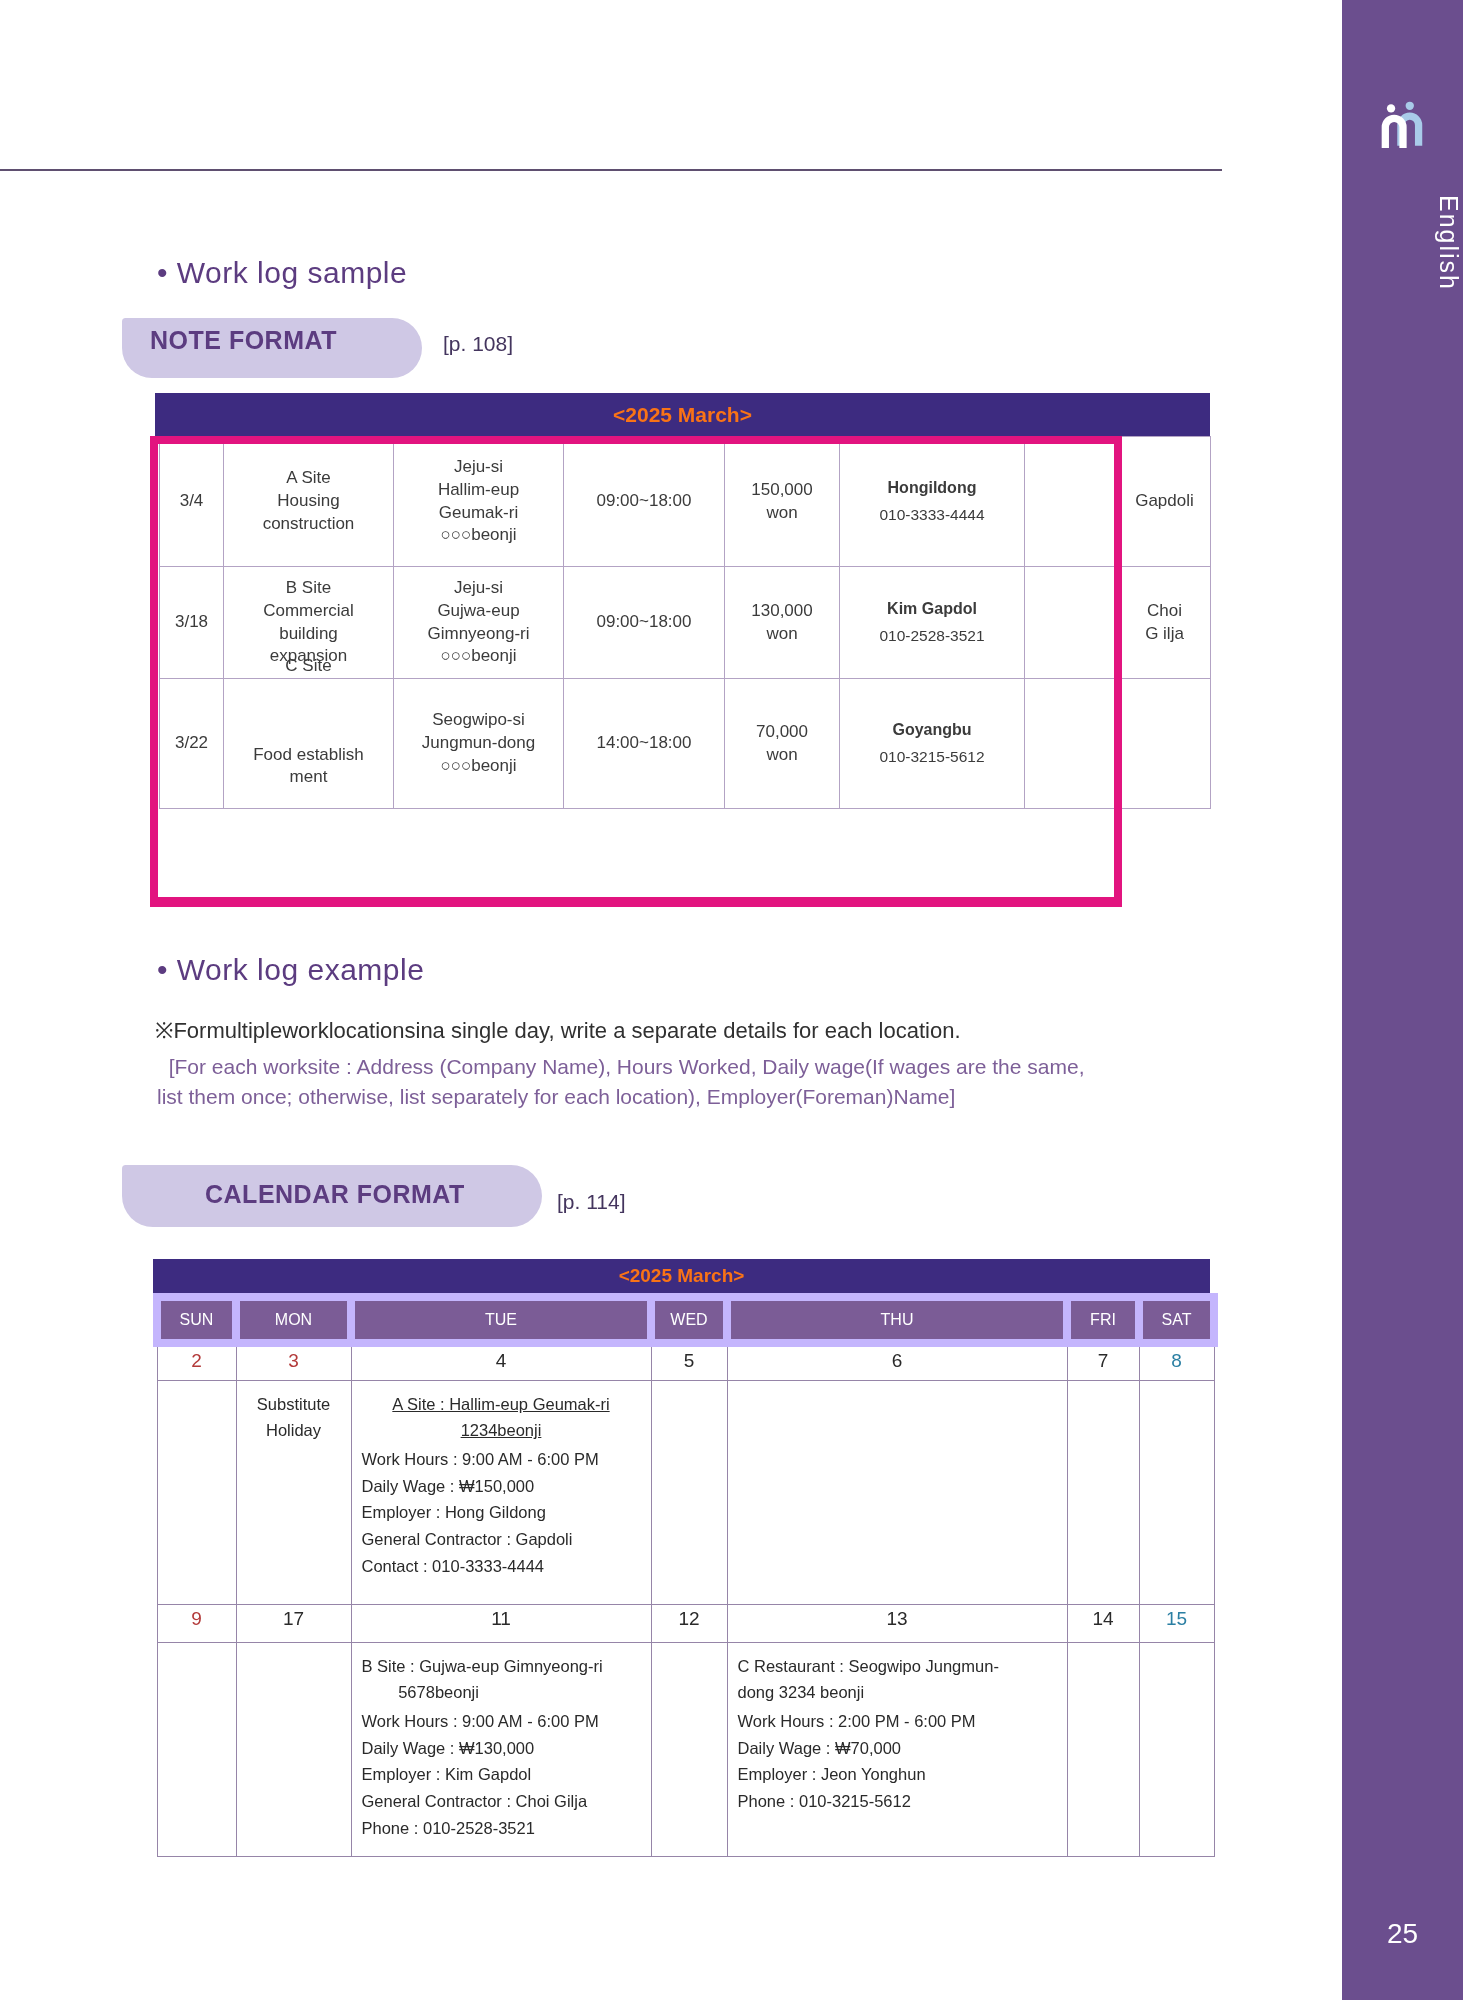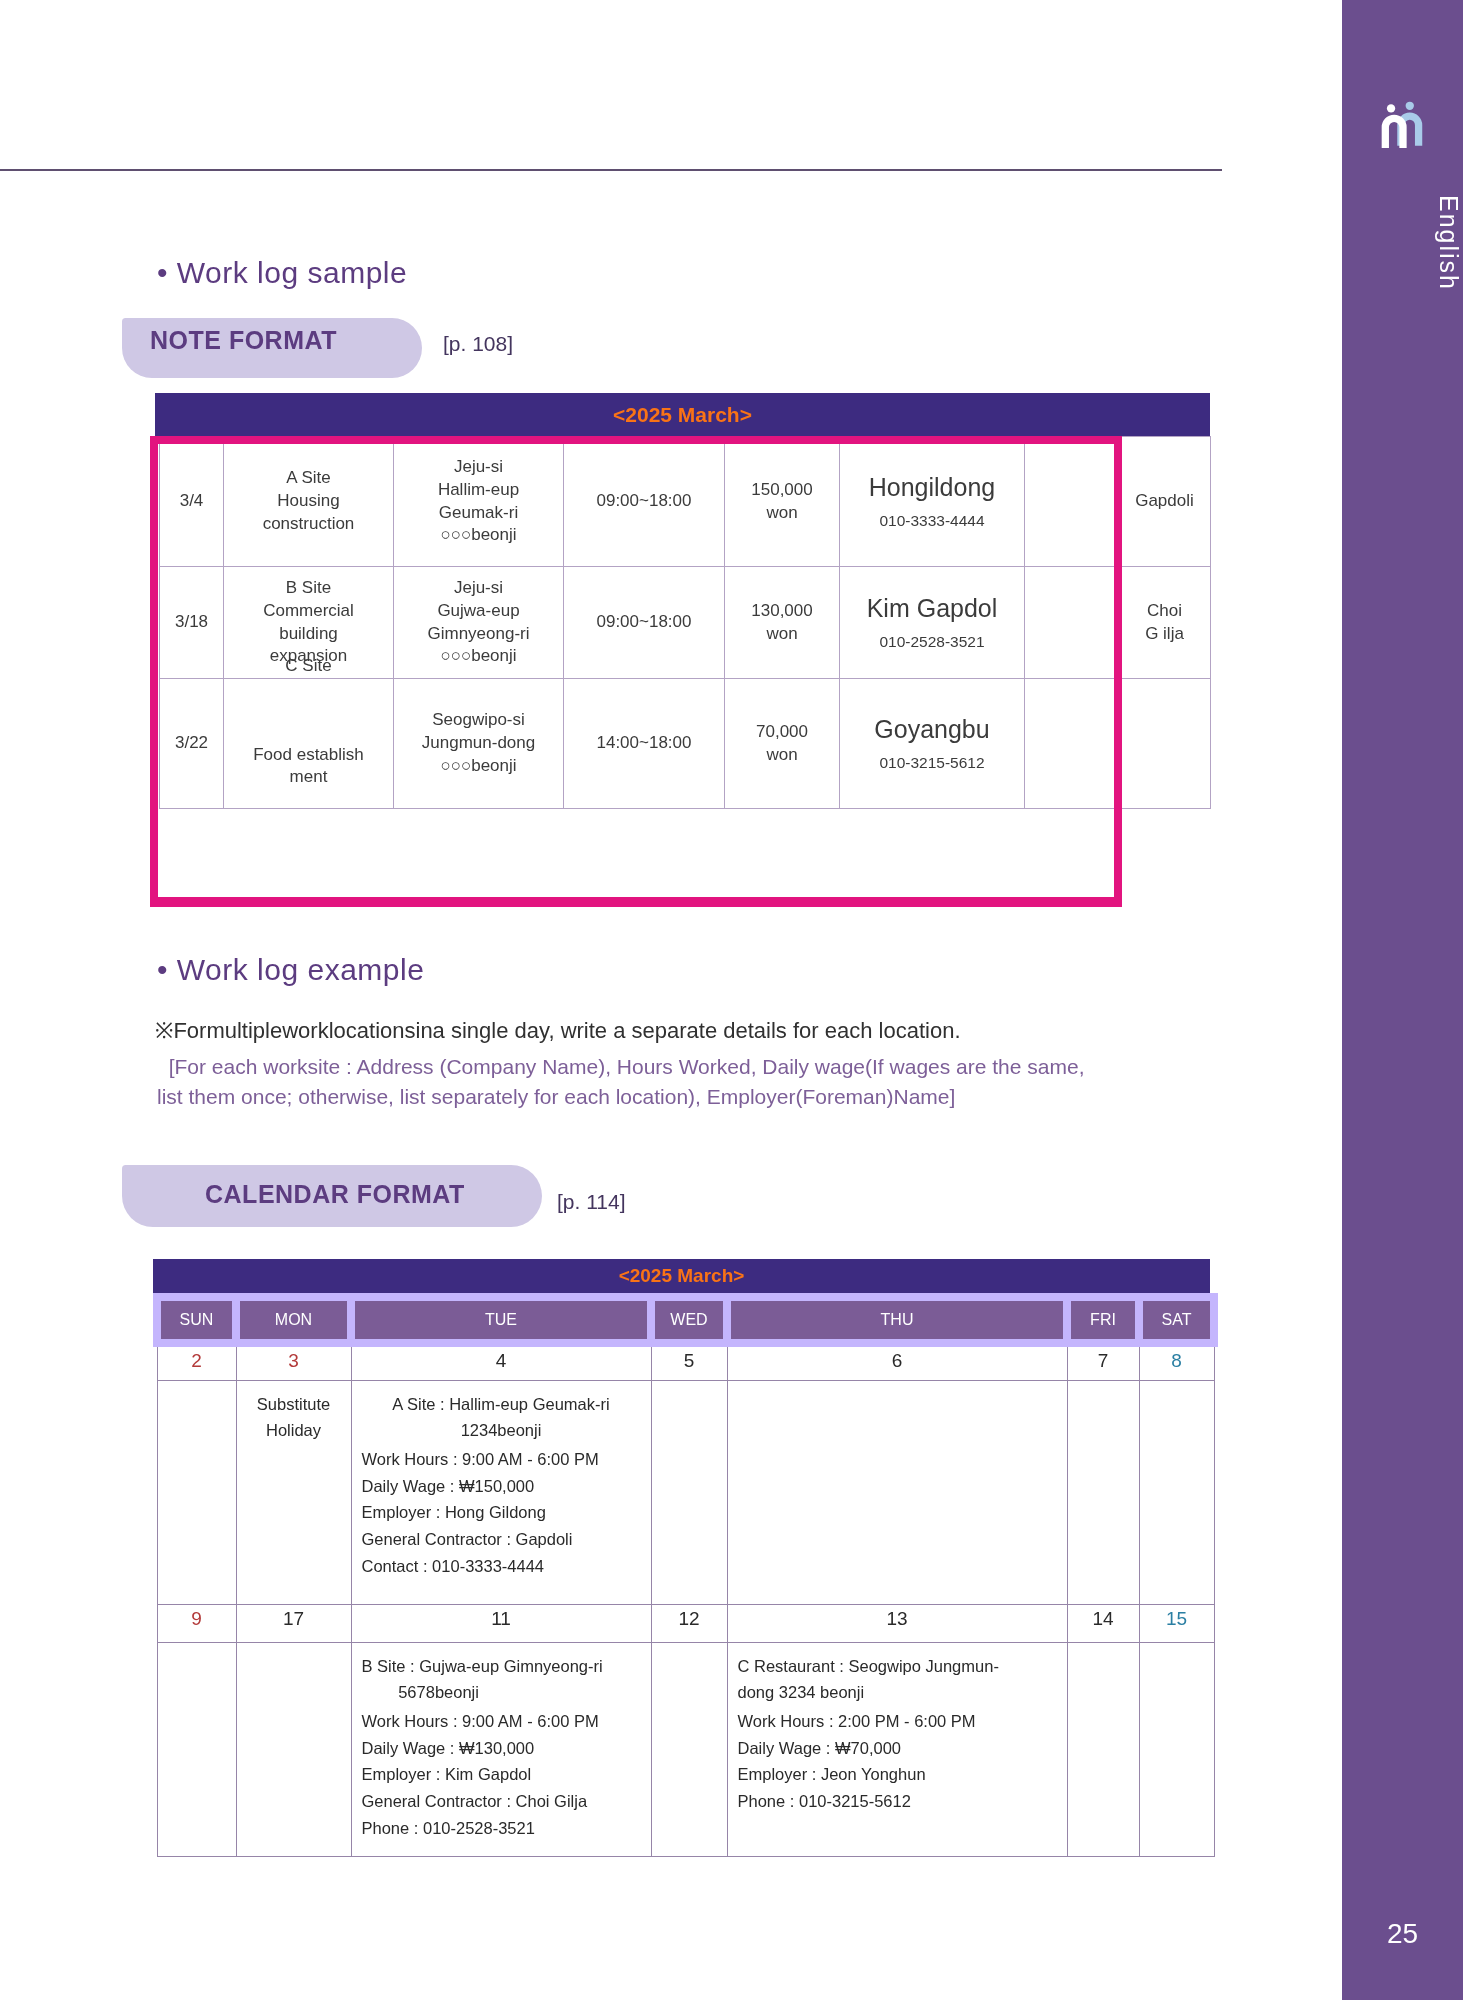--- a/index.html
+++ b/index.html
@@ -43,21 +43,21 @@
   table.ntable{border-collapse:collapse;table-layout:fixed;width:1051px;}
   table.ntable th{background:#7B5C96;color:#ffffff;font-weight:normal;font-size:17px;
       border:2px solid #ffffff;vertical-align:middle;text-align:center;}
   table.ntable th.light{background:#A78FBF;}
   table.ntable td{border:1px solid #B3A3C4;background:#ffffff;vertical-align:middle;
       text-align:center;color:#3B3B3B;font-size:17px;line-height:1.35;}
   .ml{white-space:pre-line;}
   .mlw{white-space:pre-wrap;}
   .overlap{white-space:pre-line;line-height:0.5;}
   td.datecol{color:#5D4C86;font-size:15.5px;}
-  .emp-name{font-size:25px;}
+  .emp-name{font-size:16px;font-weight:bold;}
   .emp-phone{font-size:15.5px;margin-top:6px;}
   td.maincol{line-height:1.9;}
   td.relcell{position:relative;}
   .overflow-label{position:absolute;top:-24px;left:0;right:0;text-align:center;}
 
   
   #hl-box{left:150px;top:436px;width:972px;height:471px;border:8px solid #E2147F;
       border-bottom-width:10px;box-sizing:border-box;pointer-events:none;z-index:6;}
 
   
@@ -68,21 +68,21 @@
   #calendar-wrap{left:153px;top:1293px;}
   table.cal{border-collapse:collapse;table-layout:fixed;width:1057px;}
   table.cal th{background:#7B5C96;color:#ffffff;font-weight:normal;font-size:16px;
       border:8px solid #c4b5fd;text-align:center;vertical-align:middle;}
   table.cal td{border:1px solid #9685A8;background:#ffffff;color:#2A2A2A;}
   td.dnum{text-align:center;vertical-align:top;font-size:19px;padding-top:3px;}
   td.dnum.red{color:#B33A3A;}
   td.dnum.teal{color:#2B7FA3;}
   td.ccell{vertical-align:top;padding:10px 10px 6px 10px;font-size:16.5px;line-height:1.62;color:#3B3B3B;}
   .holiday{color:#B33A3A;text-align:center;padding-top:112px;font-size:17px;line-height:1.8;}
-  .cell-head-center{text-align:center;}
+  .cell-head-center{text-align:center;text-decoration:underline;}
   .cell-body{text-align:left;margin-top:2px;}
   .lh-big{line-height:1.95;}
 </style>
 </head>
 <body>
 
 <div class="page">
 
   <div class="abs" id="top-rule"></div>
 

